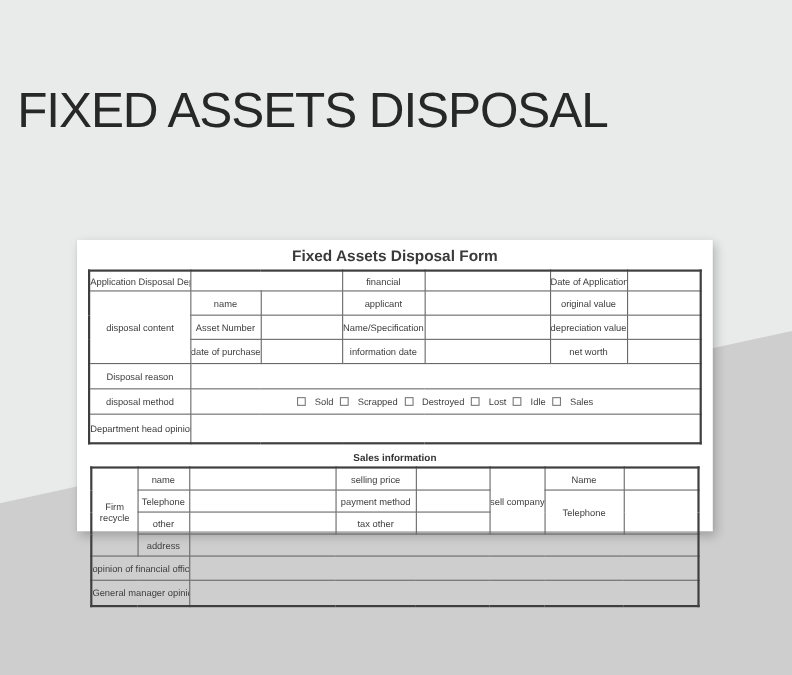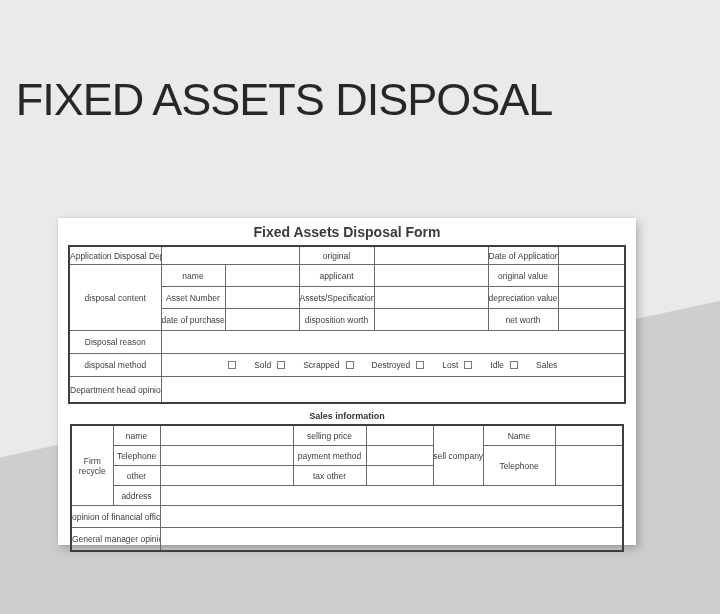--- a/index.html
+++ b/index.html
@@ -12,21 +12,21 @@
     position:absolute;left:0;top:0;width:720px;height:614px;
     background:#cdcecd;
     clip-path:polygon(0 74.5%, 100% 49%, 100% 100%, 0 100%);
   }
   .page-heading{
     position:absolute;top:66px;left:0;width:568px;
     text-align:center;color:#272727;
     font-size:45px;line-height:68px;font-weight:500;letter-spacing:-1px;
   }
   .card{
-    position:absolute;left:58px;top:218px;width:578px;height:327px;
+    position:absolute;left:70px;top:218px;width:578px;height:265px;
     background:#ffffff;
     box-shadow:3px 4px 9px rgba(0,0,0,0.22), 0 0 2px rgba(0,0,0,0.12);
   }
   .card-title{
     margin-top:6px;text-align:center;
     font-size:14px;font-weight:700;color:#3a3a3a;
   }
   table{
     border-collapse:collapse;table-layout:fixed;
     margin:0 auto;
@@ -45,21 +45,21 @@
   .r5 td,.r6 td{height:22px;margin-top:38px;}
   .r7 td{height:25px;}
   .s1 td,.s2 td,.s3 td,.s4 td{height:19px;}
   .s5 td{height:21px;}
   .s6 td{height:22px;}
   .sales-title{
     margin-top:7px;text-align:center;
     font-size:9px;font-weight:700;color:#333;
   }
   .cb-row{display:flex;justify-content:center;align-items:center;gap:6px;}
-  .cb{display:inline-flex;align-items:center;gap:18px;}
+  .cb{display:inline-flex;align-items:center;gap:8px;}
   .cb .box{
     display:inline-block;width:6px;height:6px;
     border:1px solid #7a7a7a;background:#fff;
   }
 </style>
 </head>
 <body>
 
 <div class="bg-diagonal"></div>
 
@@ -80,21 +80,21 @@
         <col style="width:70px">
         <col style="width:67px">
     </colgroup>
     <tbody>
         <tr class="r1">
       <td>
             <div class="cellclip">Application Disposal Department</div>
           </td>
       <td colspan="2"></td>
       <td>
-            <div class="cellclip">original</div>
+            <div class="cellclip">financial</div>
           </td>
       <td></td>
       <td>
             <div class="cellclip">Date of Application</div>
           </td>
       <td></td>
     </tr>
     <tr class="r2">
       <td rowspan="3">
             <div class="cellclip">disposal content</div>
@@ -111,35 +111,35 @@
             <div class="cellclip">original value</div>
           </td>
       <td></td>
     </tr>
     <tr class="r3">
       <td>
             <div class="cellclip">Asset Number</div>
           </td>
       <td></td>
       <td>
-            <div class="cellclip">Assets/Specification</div>
+            <div class="cellclip">Name/Specification</div>
           </td>
       <td></td>
       <td>
             <div class="cellclip">depreciation value</div>
           </td>
       <td></td>
     </tr>
     <tr class="r4">
       <td>
             <div class="cellclip">date of purchase</div>
           </td>
       <td></td>
       <td>
-            <div class="cellclip">disposition worth</div>
+            <div class="cellclip">information date</div>
           </td>
       <td></td>
       <td>
             <div class="cellclip">net worth</div>
           </td>
       <td></td>
     </tr>
     <tr class="r5">
       <td>
             <div class="cellclip">Disposal reason</div>

